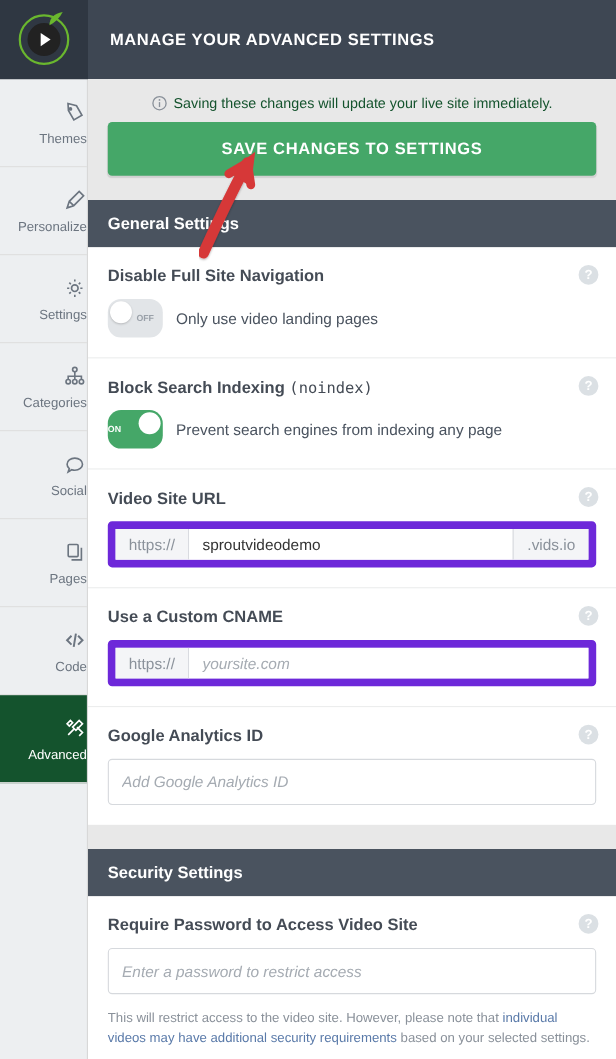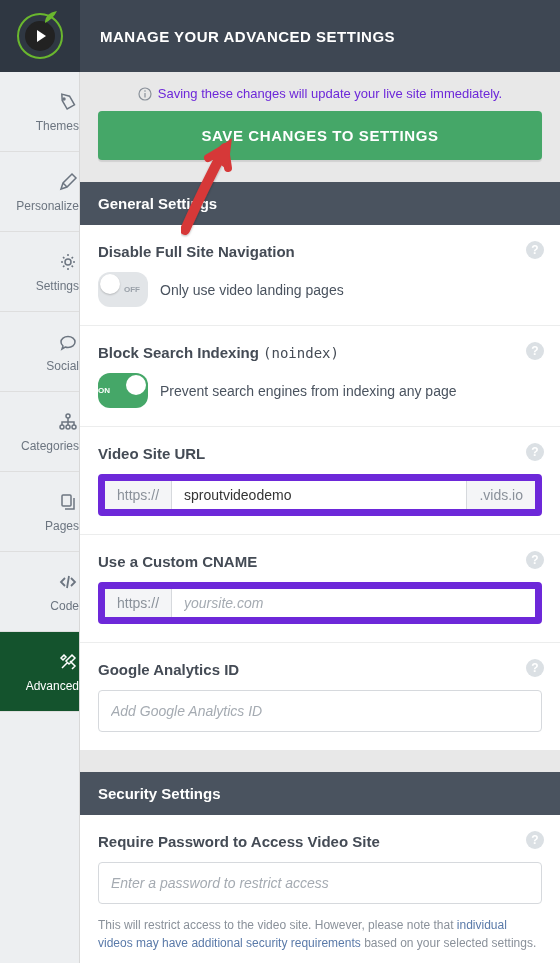--- a/index.html
+++ b/index.html
@@ -99,21 +99,21 @@
       display: flex; align-items: center; justify-content: center;
     }
     .main {
       flex: 1;
       background: #e8e8e8;
       overflow-y: auto;
     }
     .notice-row {
       text-align: center;
       font-size: 13px;
-      color: #6d28d9;
+      color: #14532d;
       padding: 14px 0 10px;
       display: flex;
       align-items: center;
       justify-content: center;
       gap: 6px;
     }
     .save-btn-wrap {
       padding: 0 18px 22px;
     }
     .save-btn {
@@ -315,36 +315,36 @@
           <svg width="20" height="20" viewBox="0 0 20 20" fill="none" stroke="#6c7580" stroke-width="1.5">
             <circle cx="10" cy="10" r="3"></circle>
             <path d="M10 2v2M10 16v2M3 10h2M15 10h2M5 5l1.4 1.4M13.6 13.6L15 15M5 15l1.4-1.4M13.6 6.4L15 5"></path>
           </svg>
         </span>
       <span class="side-label">Settings</span>
     </div>
     <div class="side-item">
       <span class="side-icon">
           <svg width="20" height="20" viewBox="0 0 20 20" fill="none" stroke="#6c7580" stroke-width="1.5">
-            <path d="M3 10c0-3 3-5.5 7-5.5s7 2.5 7 5.5-3 5.5-7 5.5c-1 0-2-.2-2.8-.5L4 17l1-3c-1.2-1-2-2.4-2-4z"></path>
-          </svg>
-        </span>
-      <span class="side-label">Social</span>
-    </div>
-    <div class="side-item">
-      <span class="side-icon">
-          <svg width="20" height="20" viewBox="0 0 20 20" fill="none" stroke="#6c7580" stroke-width="1.5">
             <circle cx="10" cy="4" r="2"></circle>
             <circle cx="4" cy="15" r="2"></circle>
             <circle cx="10" cy="15" r="2"></circle>
             <circle cx="16" cy="15" r="2"></circle>
             <path d="M10 6v4M10 10H4v3M10 10v3M10 10h6v3"></path>
           </svg>
         </span>
       <span class="side-label">Categories</span>
+    </div>
+    <div class="side-item">
+      <span class="side-icon">
+          <svg width="20" height="20" viewBox="0 0 20 20" fill="none" stroke="#6c7580" stroke-width="1.5">
+            <path d="M3 10c0-3 3-5.5 7-5.5s7 2.5 7 5.5-3 5.5-7 5.5c-1 0-2-.2-2.8-.5L4 17l1-3c-1.2-1-2-2.4-2-4z"></path>
+          </svg>
+        </span>
+      <span class="side-label">Social</span>
     </div>
     <div class="side-item">
       <span class="side-icon">
           <svg width="20" height="20" viewBox="0 0 20 20" fill="none" stroke="#6c7580" stroke-width="1.5">
             <rect x="4" y="3" width="9" height="11" rx="1"></rect>
             <path d="M7 17h9V6"></path>
           </svg>
         </span>
       <span class="side-label">Pages</span>
     </div>

